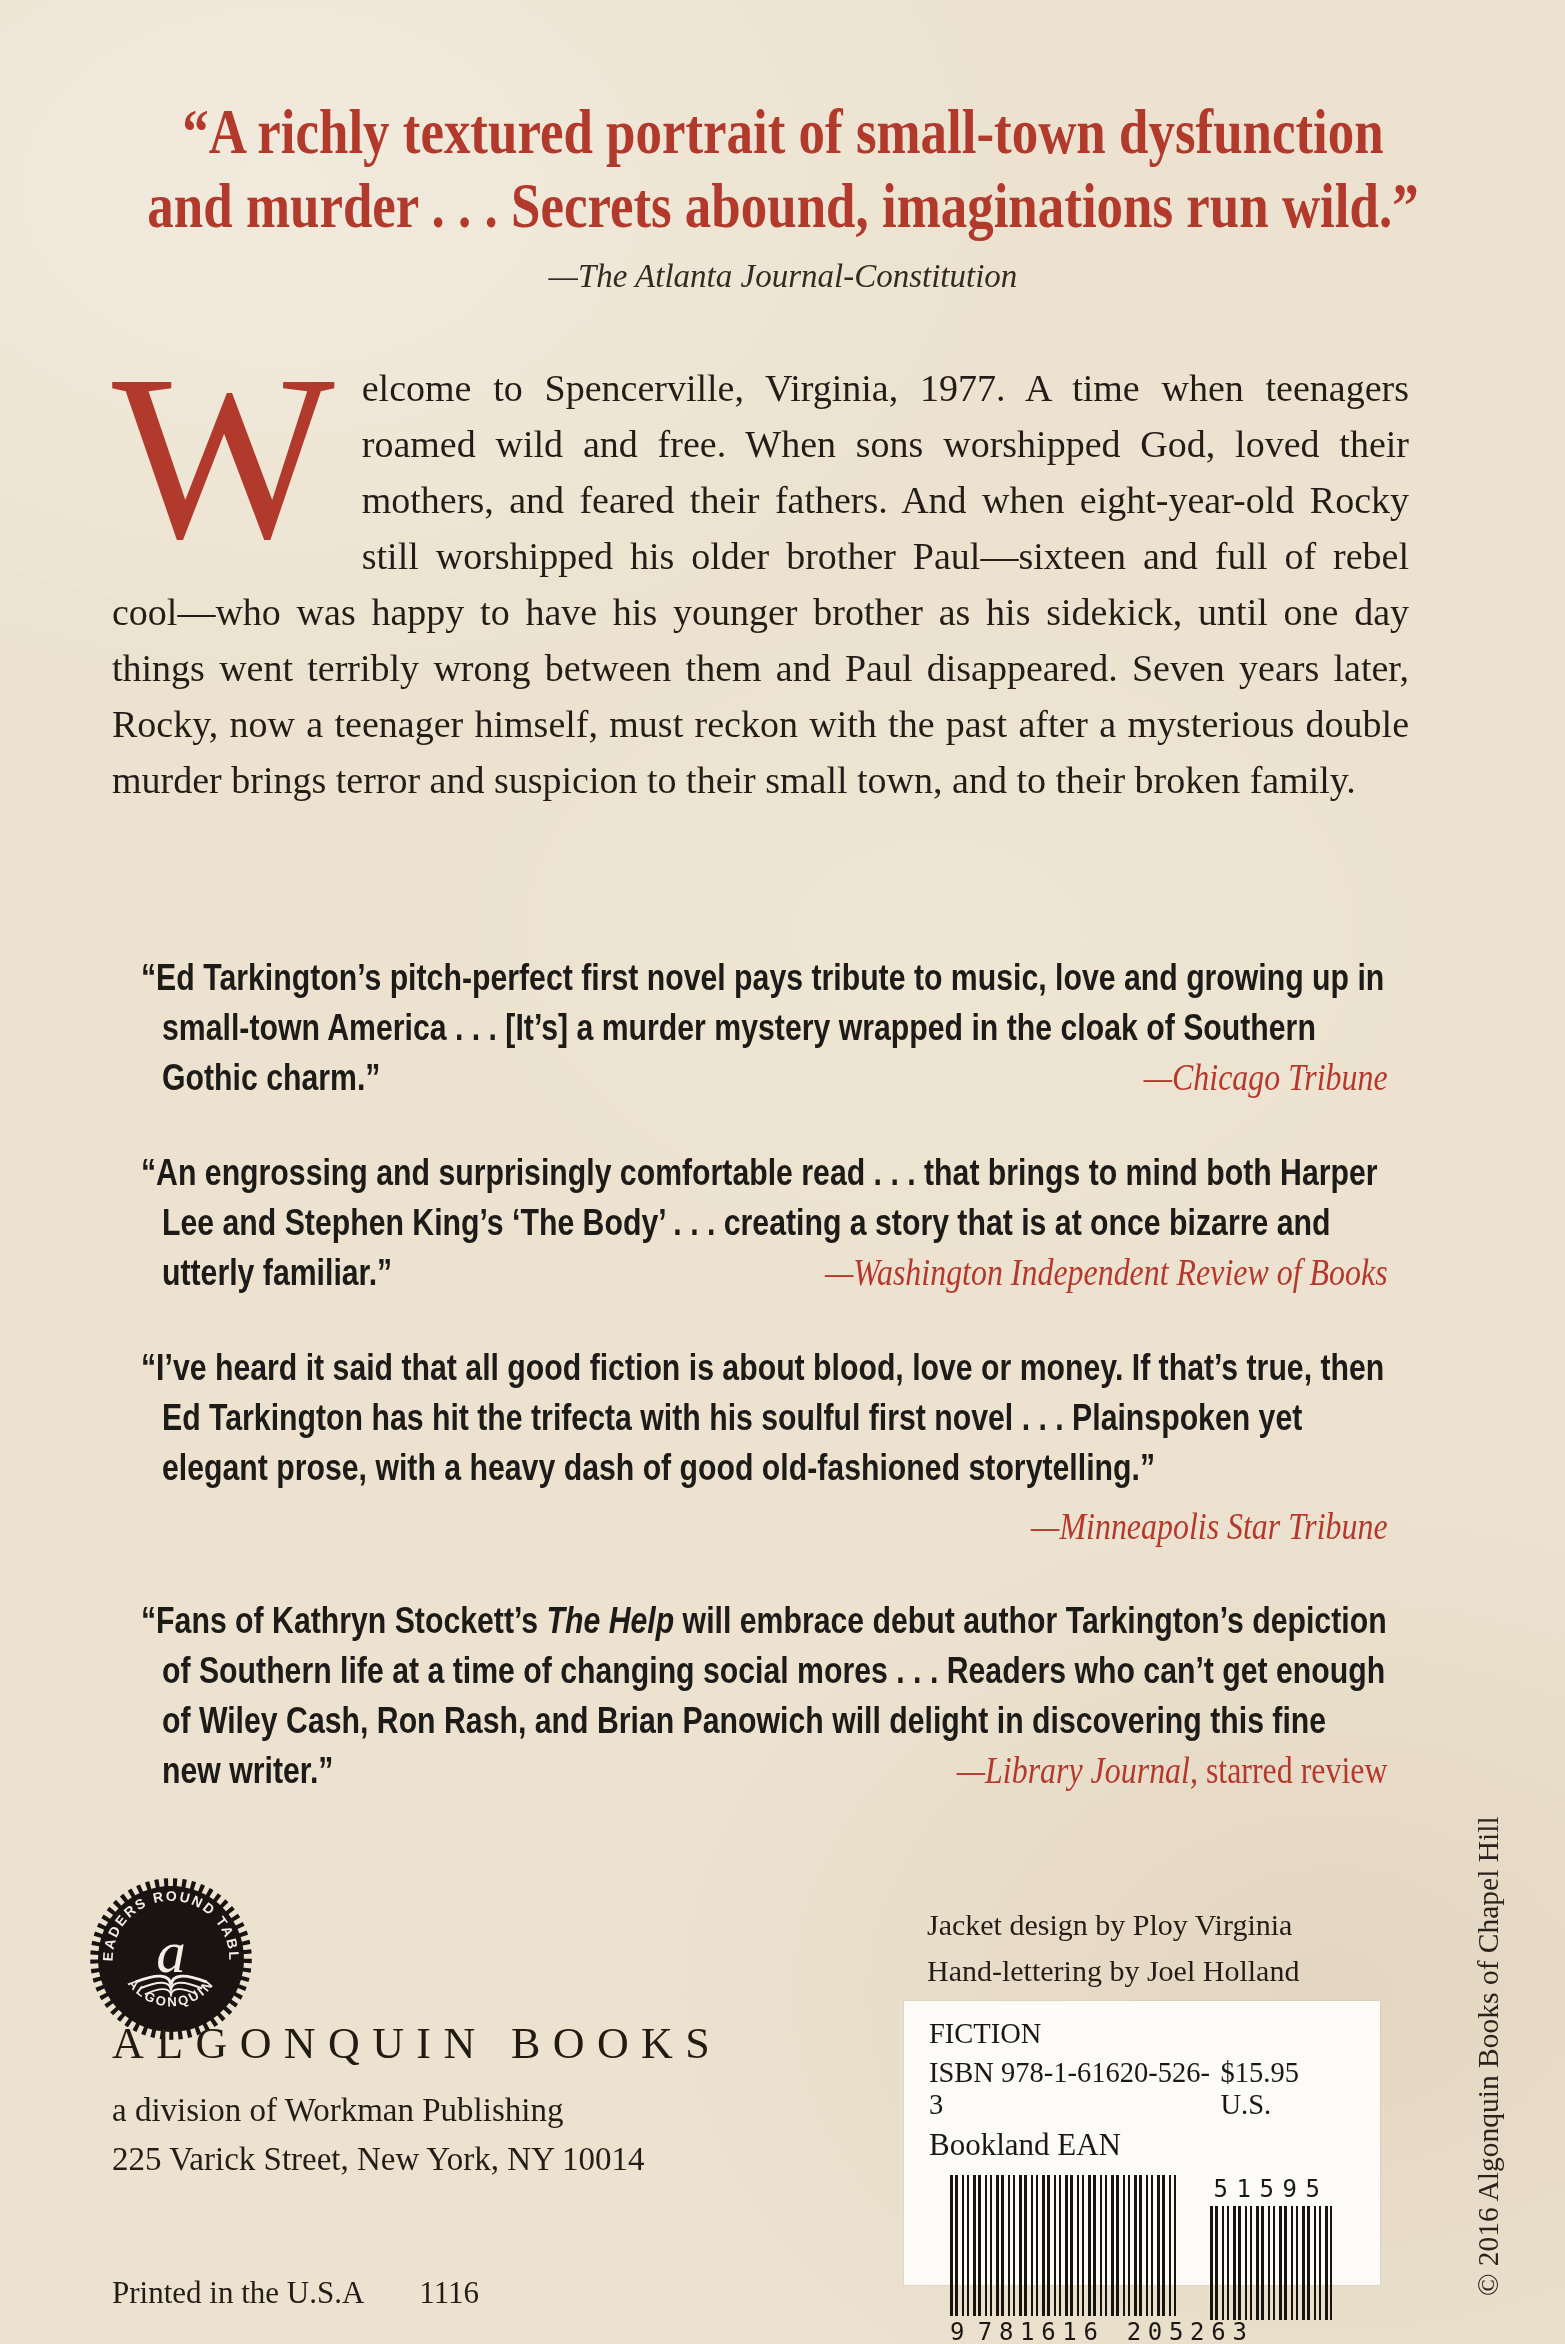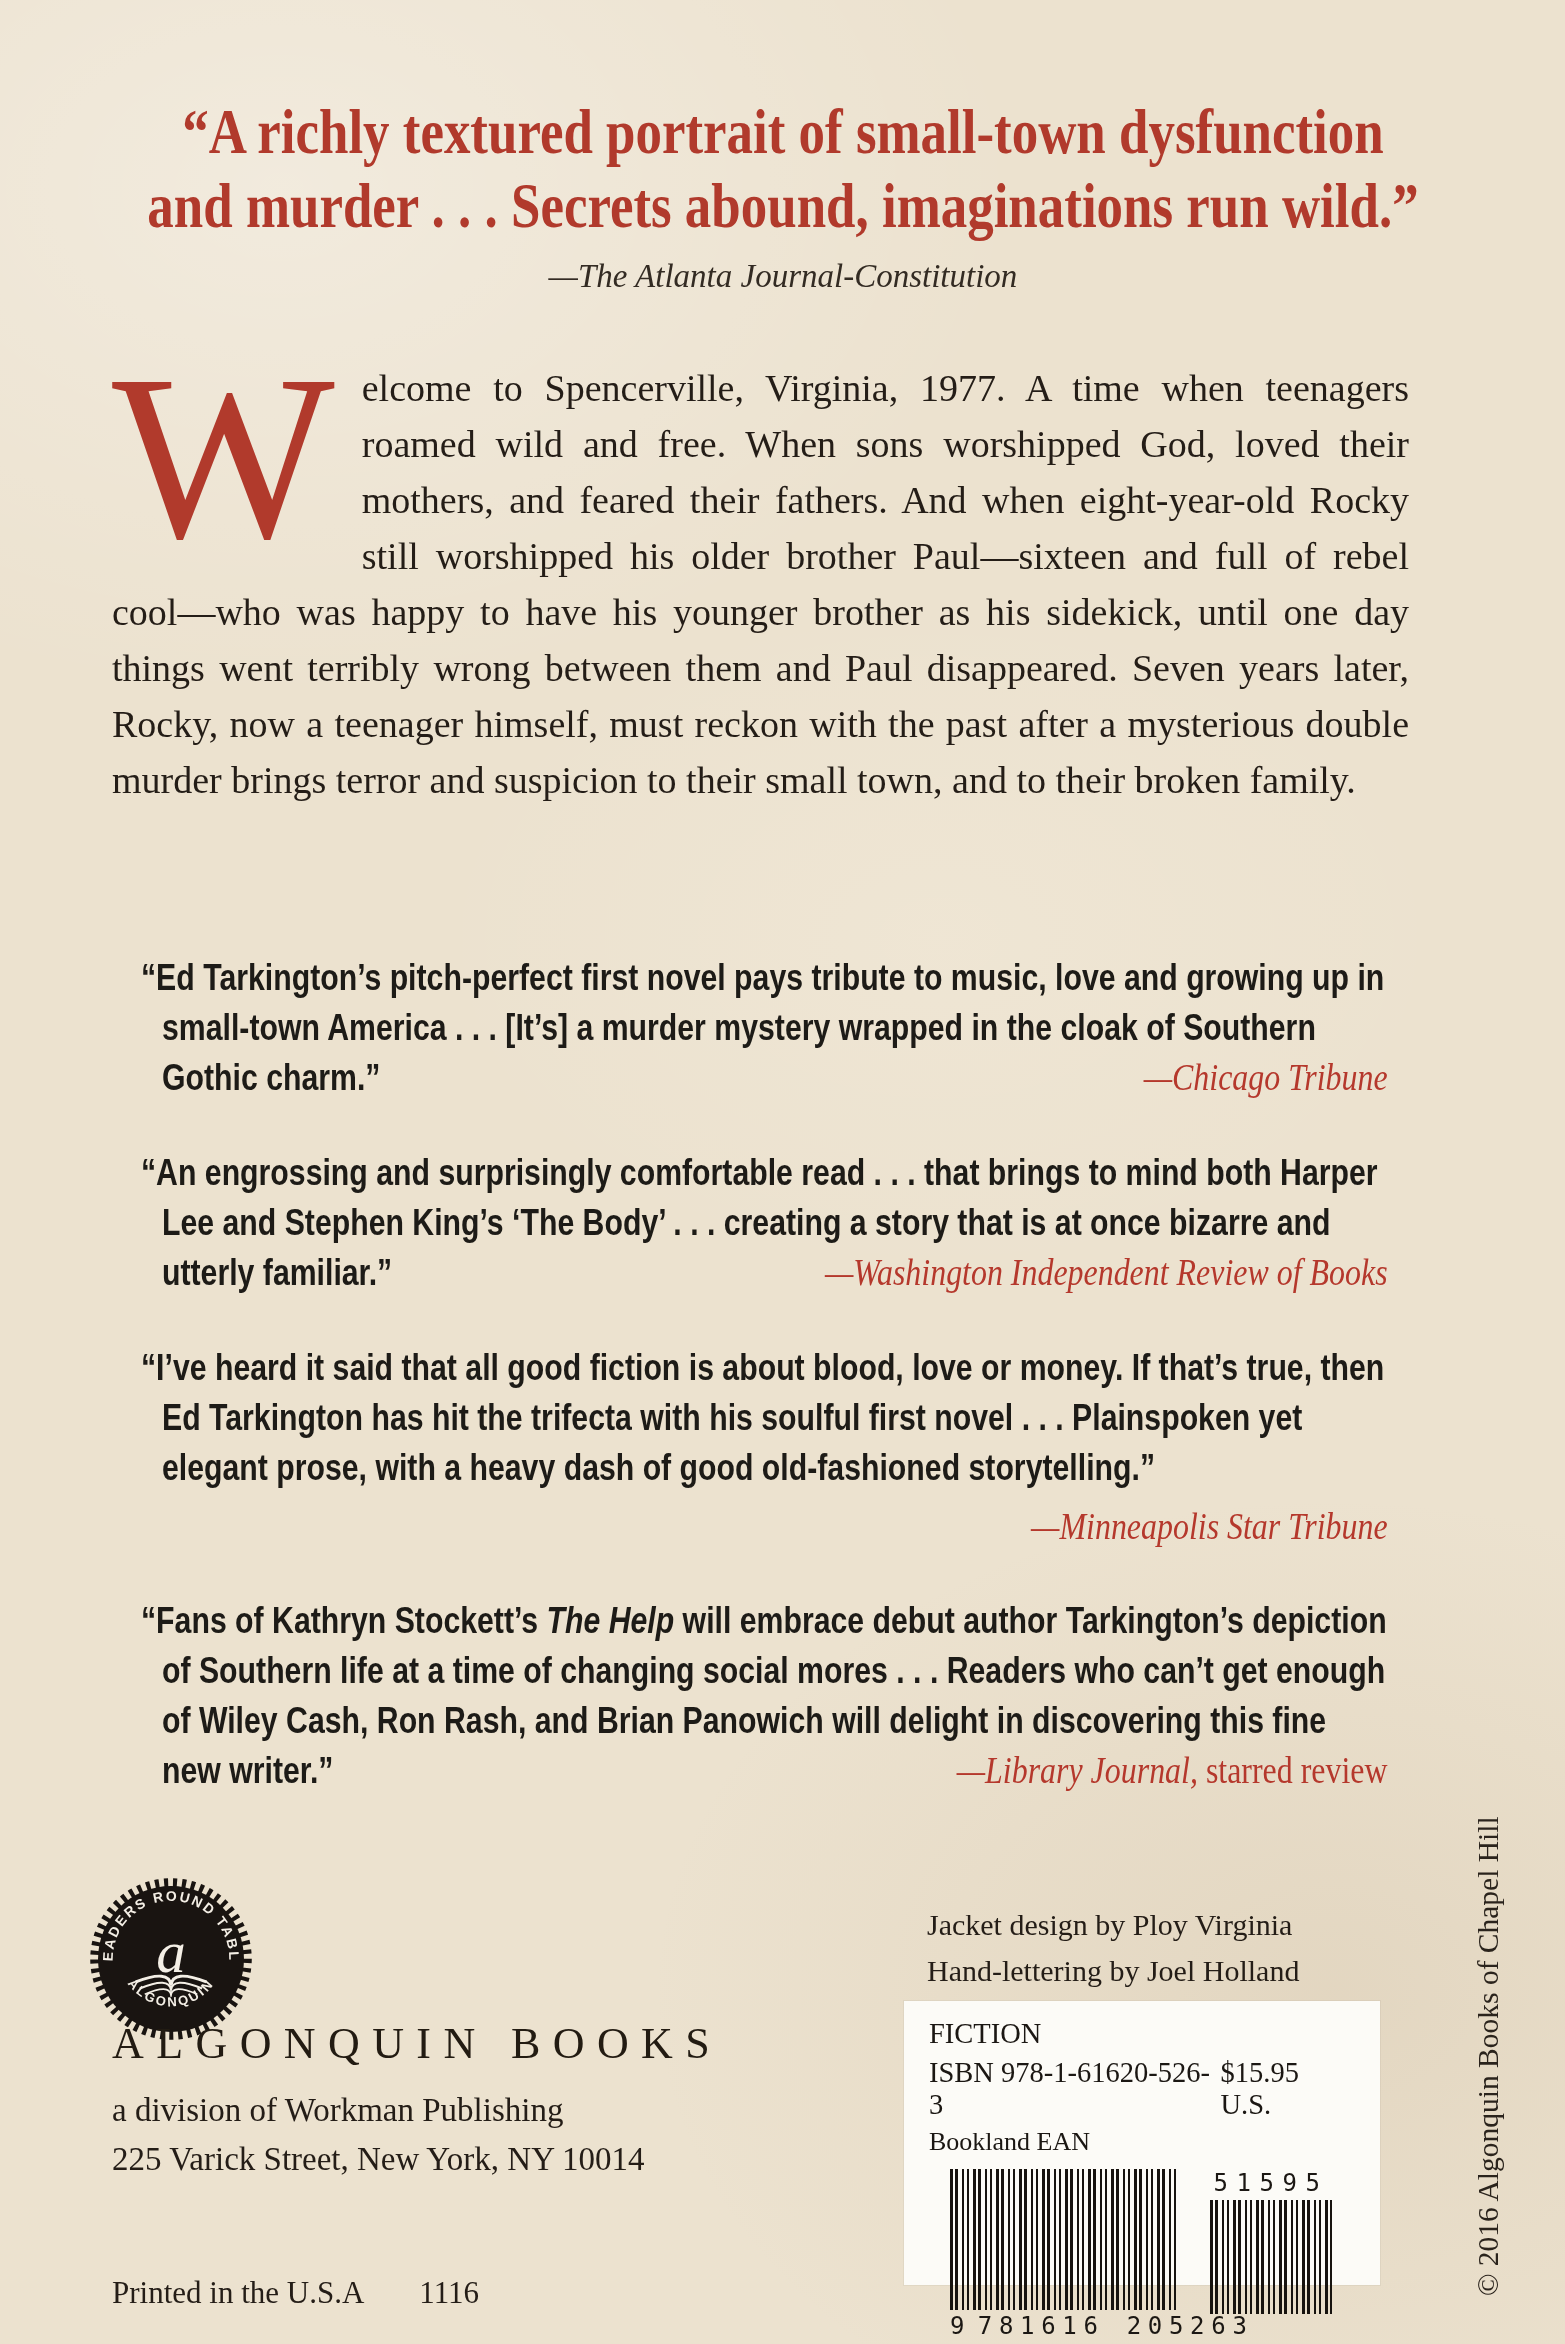--- a/index.html
+++ b/index.html
@@ -35,21 +35,21 @@
   
   .publisher{position:absolute;left:112px;top:2018px;color:#221b12;}
   .pub-name{font-size:44px;letter-spacing:12.4px;margin-bottom:17px;}
   .pub-line{font-size:33px;line-height:49px;color:#241d17;}
   
   .credits{position:absolute;left:927px;top:1902px;font-size:30px;line-height:46px;color:#241d17;}
   
   .retail{position:absolute;left:904px;top:2001px;width:476px;height:284px;background:#fcfbf7;box-sizing:border-box;padding:17px 25px;color:#1b1713;box-shadow:0 0 0 1px rgba(0,0,0,.04);}
   .retail-cat{font-size:28.5px;}
   .retail-row{display:flex;justify-content:space-between;font-size:28.5px;margin-top:6.7px;}
-  .retail-ean{font-size:26px;margin-top:6.7px;}
+  .retail-ean{font-size:31px;margin-top:6.7px;}
   .bars{background:repeating-linear-gradient(90deg,#17130f 0 2.9px,transparent 2.9px 4.8px,#17130f 4.8px 7.6px,transparent 7.6px 12.4px,#17130f 12.4px 14.3px,transparent 14.3px 17px,#17130f 17px 19px,transparent 19px 23px);}
   .barcode-wrap{display:flex;align-items:flex-start;margin-top:11.4px;}
   .bc-main{margin-left:21px;width:230px;}
   .bc-main .bars{height:141px;}
   .bc-digits{display:flex;align-items:baseline;font-family:"DejaVu Sans Mono",monospace;font-size:24px;margin-top:1.9px;}
   .bc-d-left{margin-right:13.3px;}
   .bc-group{letter-spacing:6.7px;}
   .bc-group+ .bc-group{margin-left:22px;}
   .bc-supp{margin-left:30px;width:122px;}
   .bc-price-code{text-align:center;font-family:"DejaVu Sans Mono",monospace;font-size:24px;letter-spacing:8.6px;}

